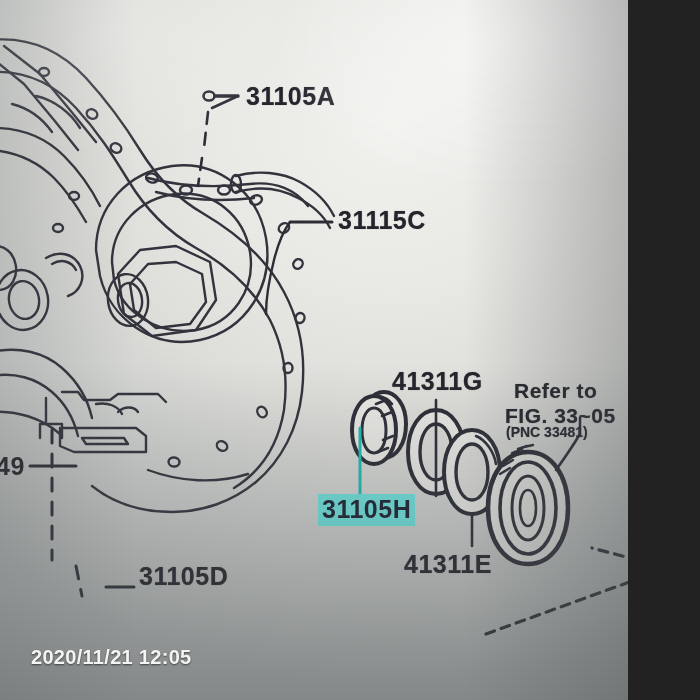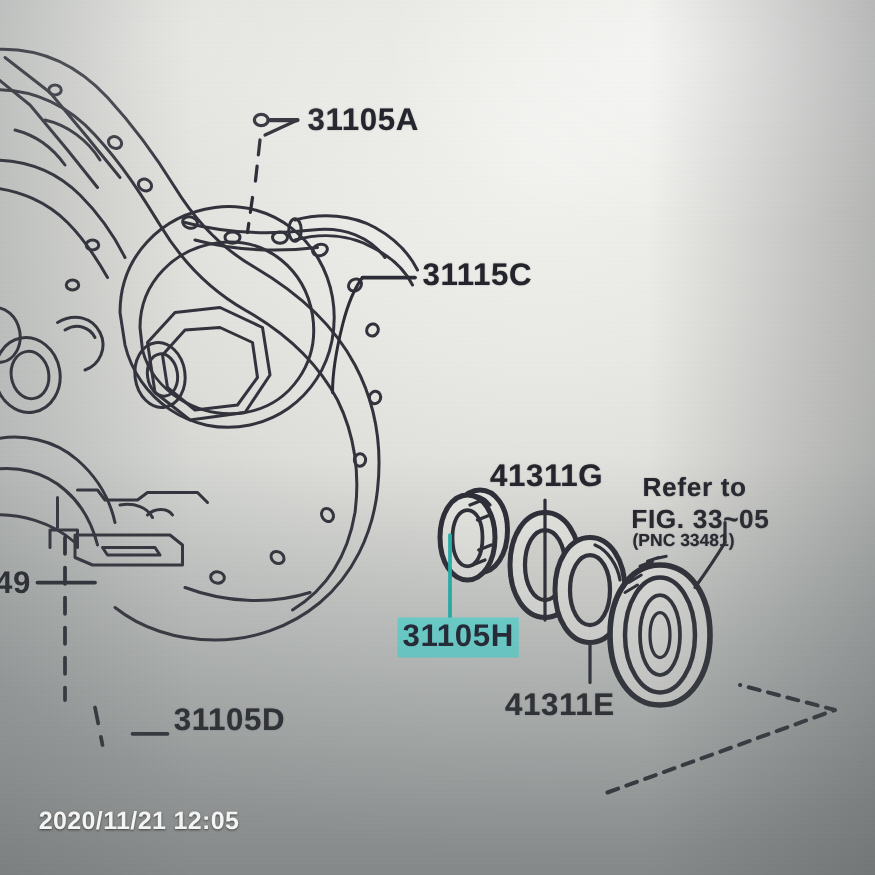--- a/index.html
+++ b/index.html
@@ -1,19 +1,19 @@
 <!DOCTYPE html>
 <html><head>
 <meta charset="utf-8">
 <title>Parts Catalog Screenshot</title>
 <style>
   html,body{margin:0;padding:0;background:#222;}
   .shot{
     position:relative;
-    width:700px;height:700px;
+    width:628px;height:700px;
     overflow:hidden;
     font-family:"Liberation Sans",sans-serif;
     background:#c9ccc9;
   }
   
   .screen-base{
     position:absolute;inset:0;
     background:
       radial-gradient(ellipse 95% 80% at 62% 18%, #f2f2ef 0%, #e9e9e5 30%, #dededa 52%, #cdd0cd 72%, #b9bcba 100%);
   }

